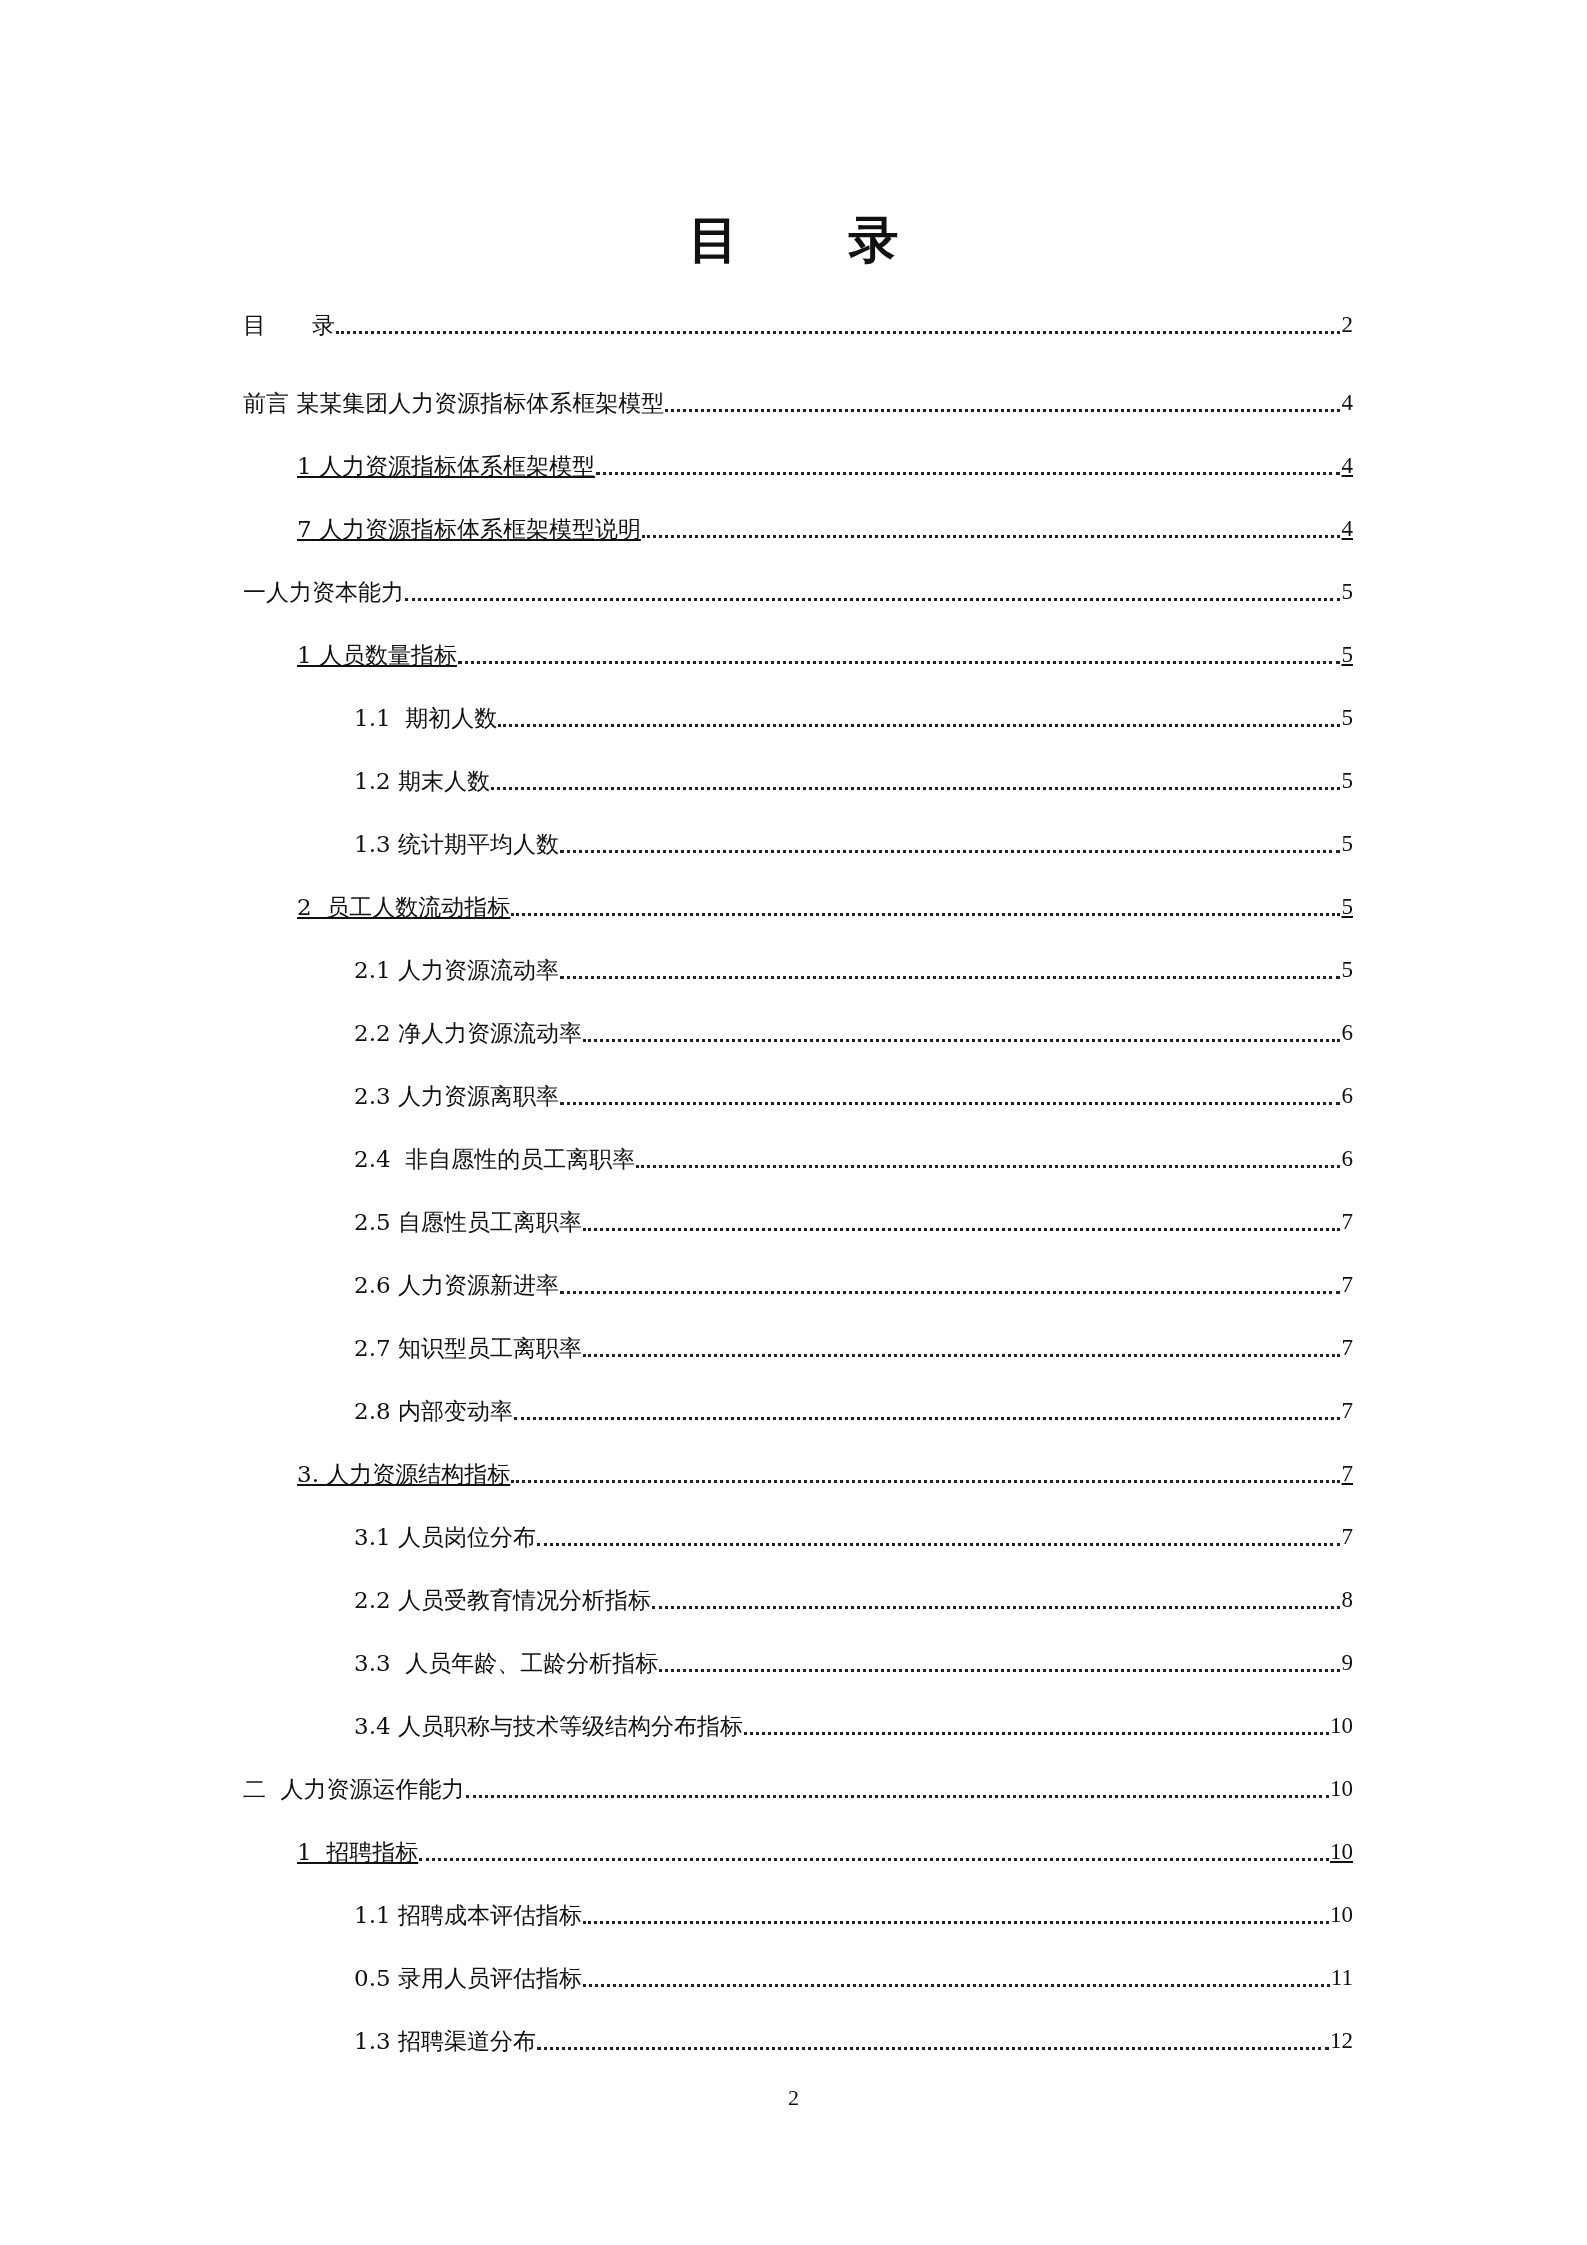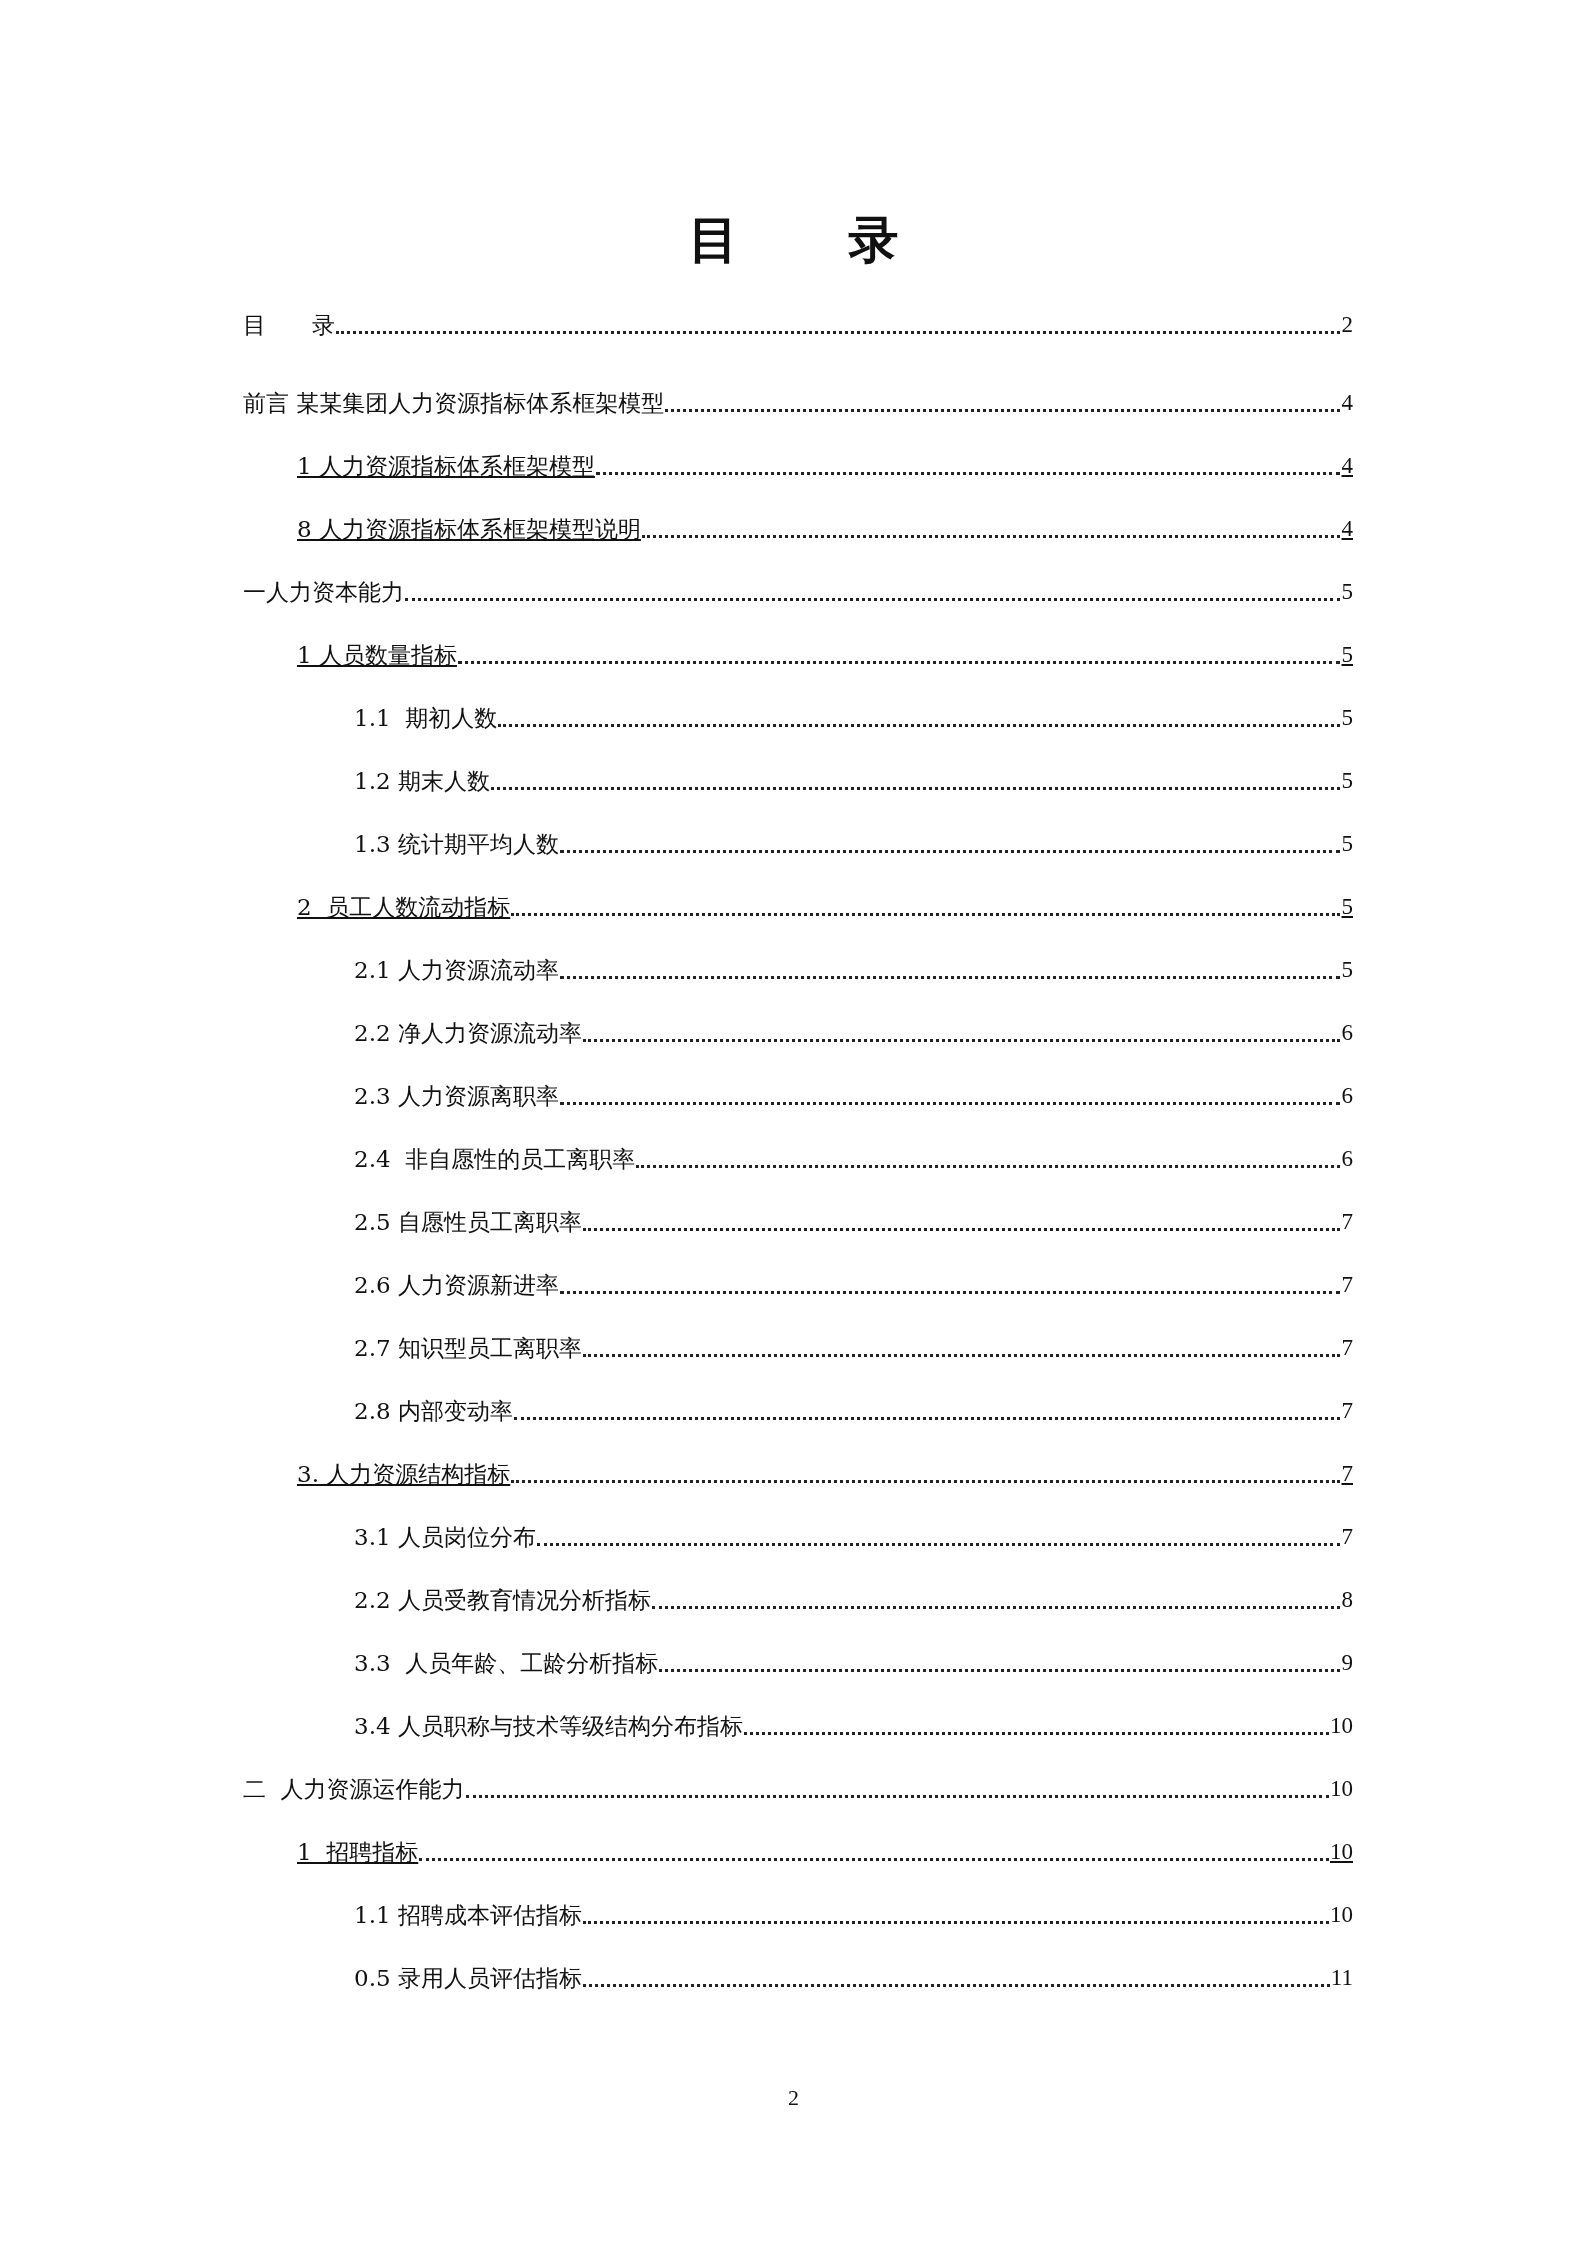--- a/index.html
+++ b/index.html
@@ -99,21 +99,21 @@
       <span class="toc-label">前言 某某集团人力资源指标体系框架模型</span>
       <span class="toc-leader"></span>
       <span class="toc-page">4</span>
     </div>
     <div class="toc-row lvl1">
       <span class="toc-label">1 人力资源指标体系框架模型</span>
       <span class="toc-leader"></span>
       <span class="toc-page">4</span>
     </div>
     <div class="toc-row lvl1">
-      <span class="toc-label">8 人力资源指标体系框架模型说明</span>
+      <span class="toc-label">7 人力资源指标体系框架模型说明</span>
       <span class="toc-leader"></span>
       <span class="toc-page">4</span>
     </div>
     <div class="toc-row lvl0">
       <span class="toc-label">一人力资本能力</span>
       <span class="toc-leader"></span>
       <span class="toc-page">5</span>
     </div>
     <div class="toc-row lvl1">
       <span class="toc-label">1 人员数量指标</span>
@@ -218,15 +218,20 @@
     <div class="toc-row lvl2">
       <span class="toc-label">1.1 招聘成本评估指标</span>
       <span class="toc-leader"></span>
       <span class="toc-page">10</span>
     </div>
     <div class="toc-row lvl2">
       <span class="toc-label">0.5 录用人员评估指标</span>
       <span class="toc-leader"></span>
       <span class="toc-page">11</span>
     </div>
+    <div class="toc-row lvl2">
+      <span class="toc-label">1.3 招聘渠道分布</span>
+      <span class="toc-leader"></span>
+      <span class="toc-page">12</span>
+    </div>
   </div>
 
 <div class="page-number">2</div>
 
 </body></html>

